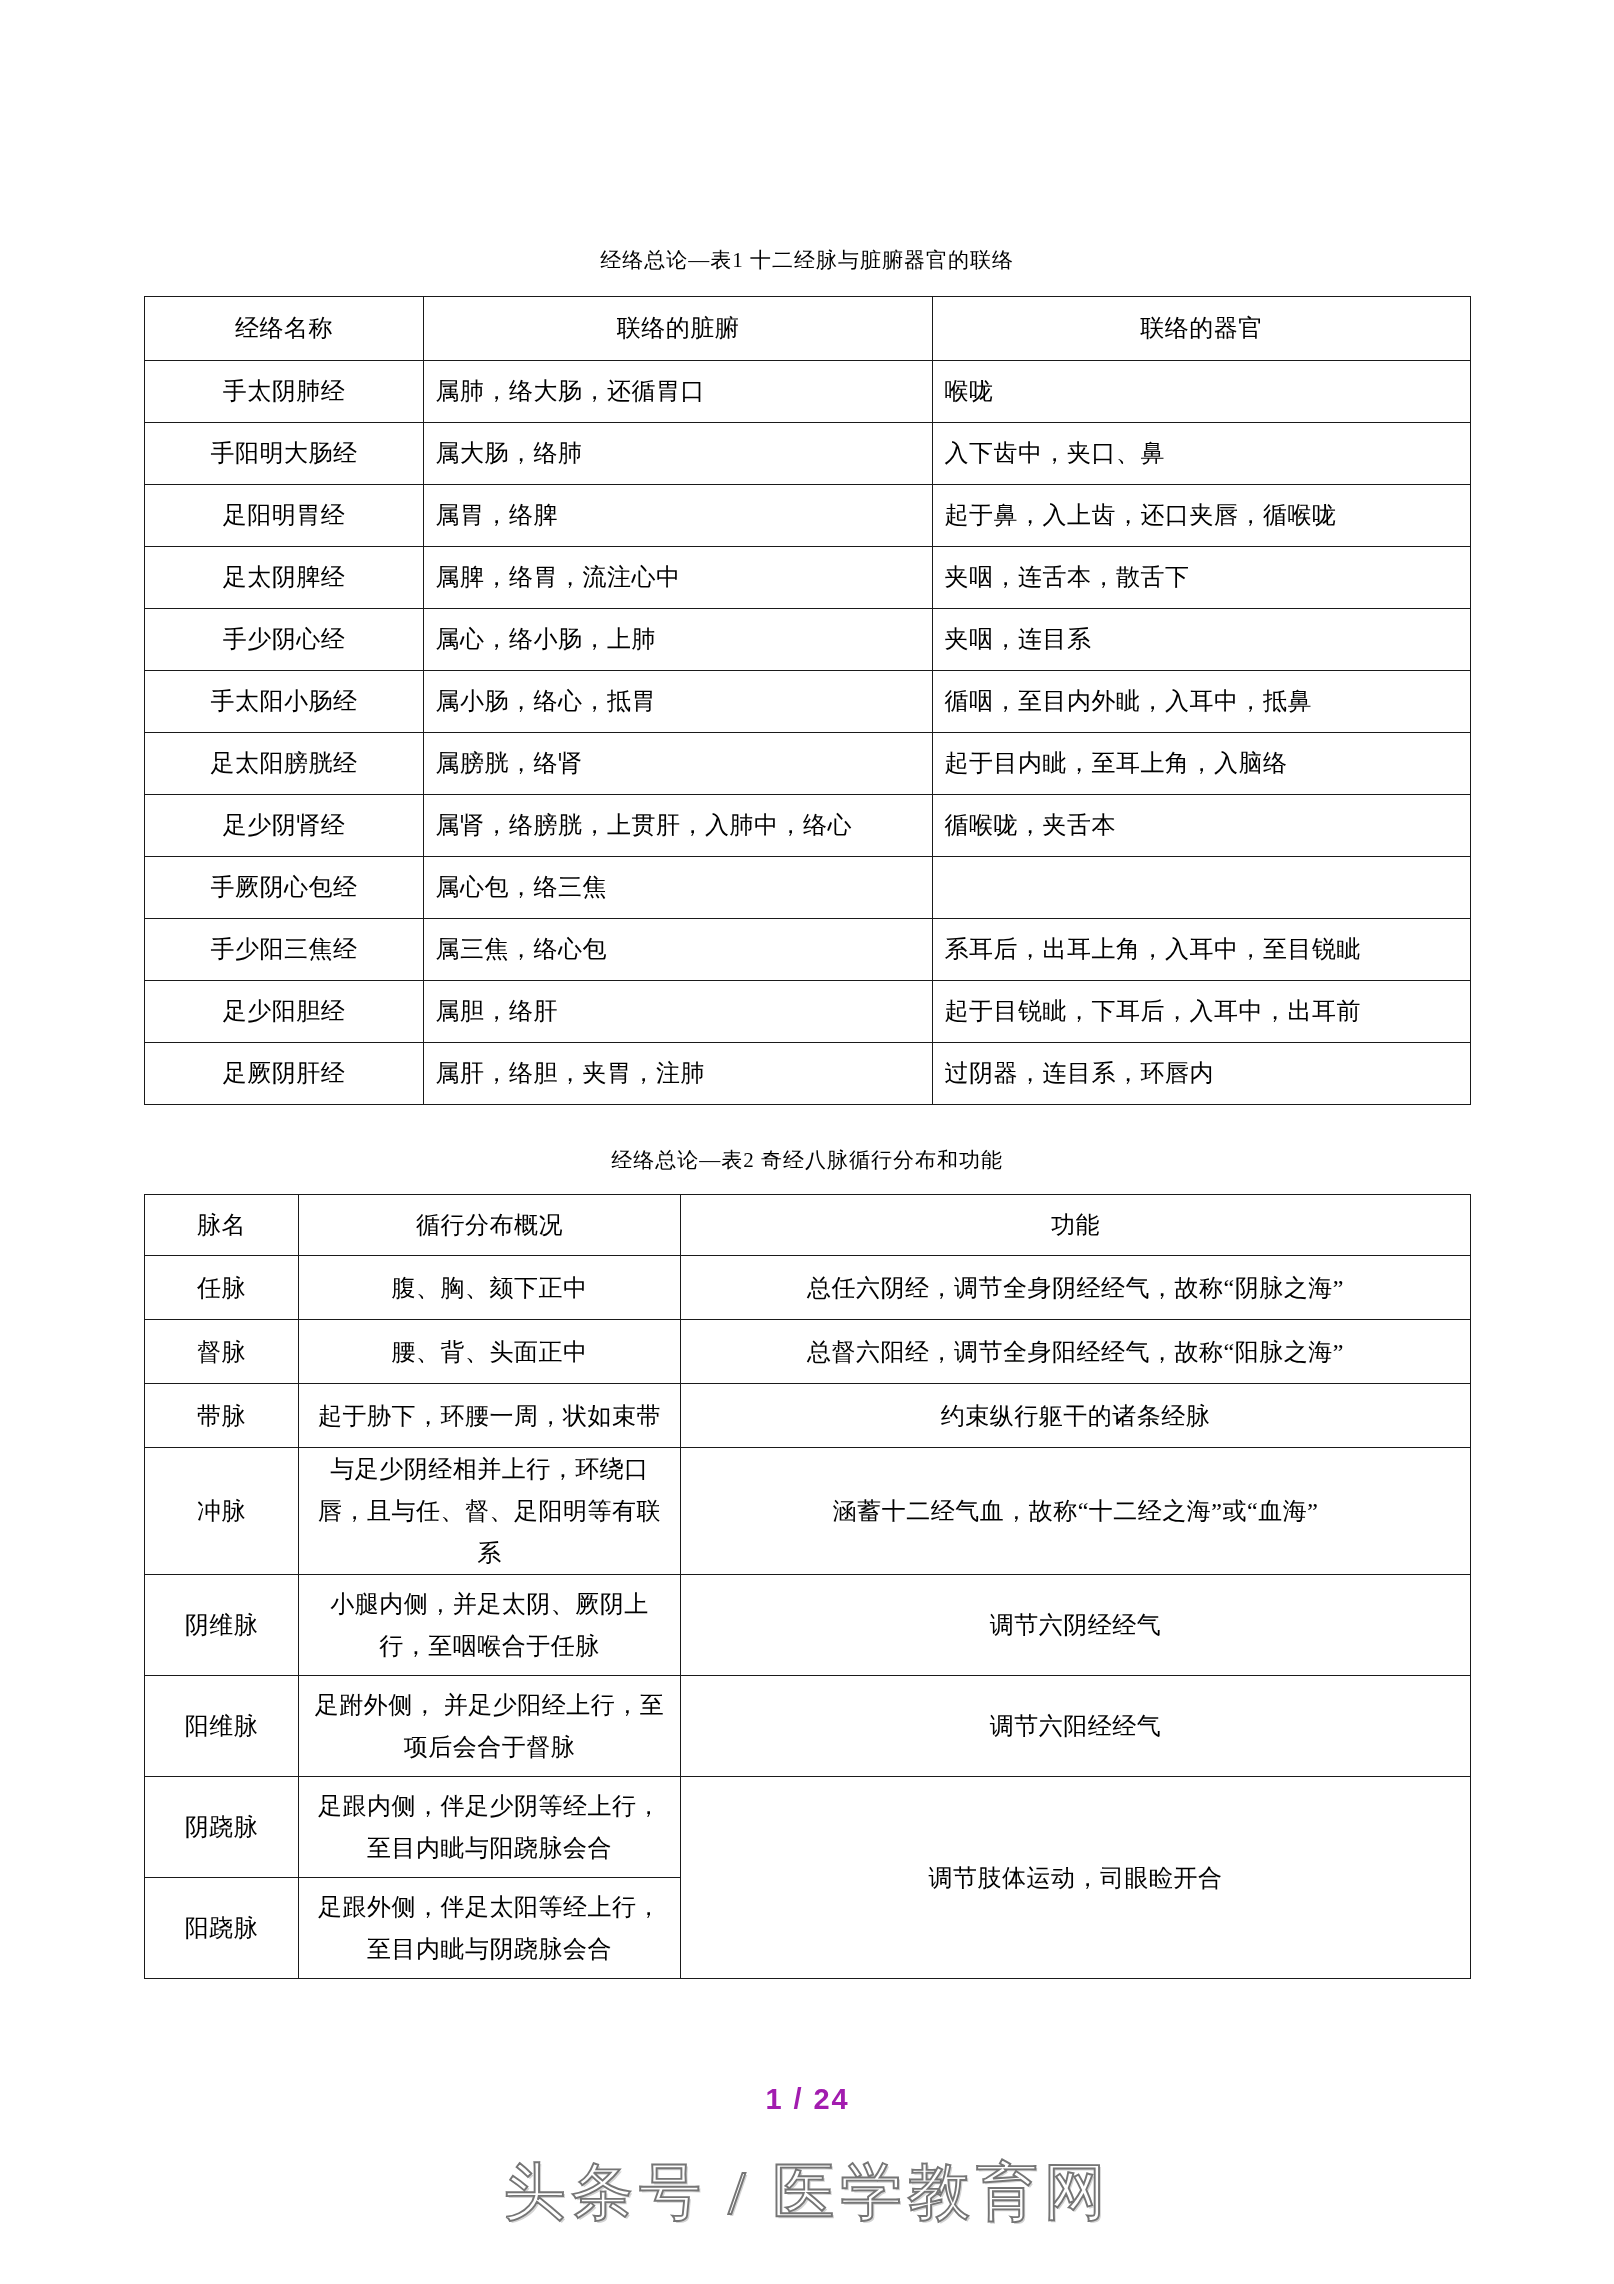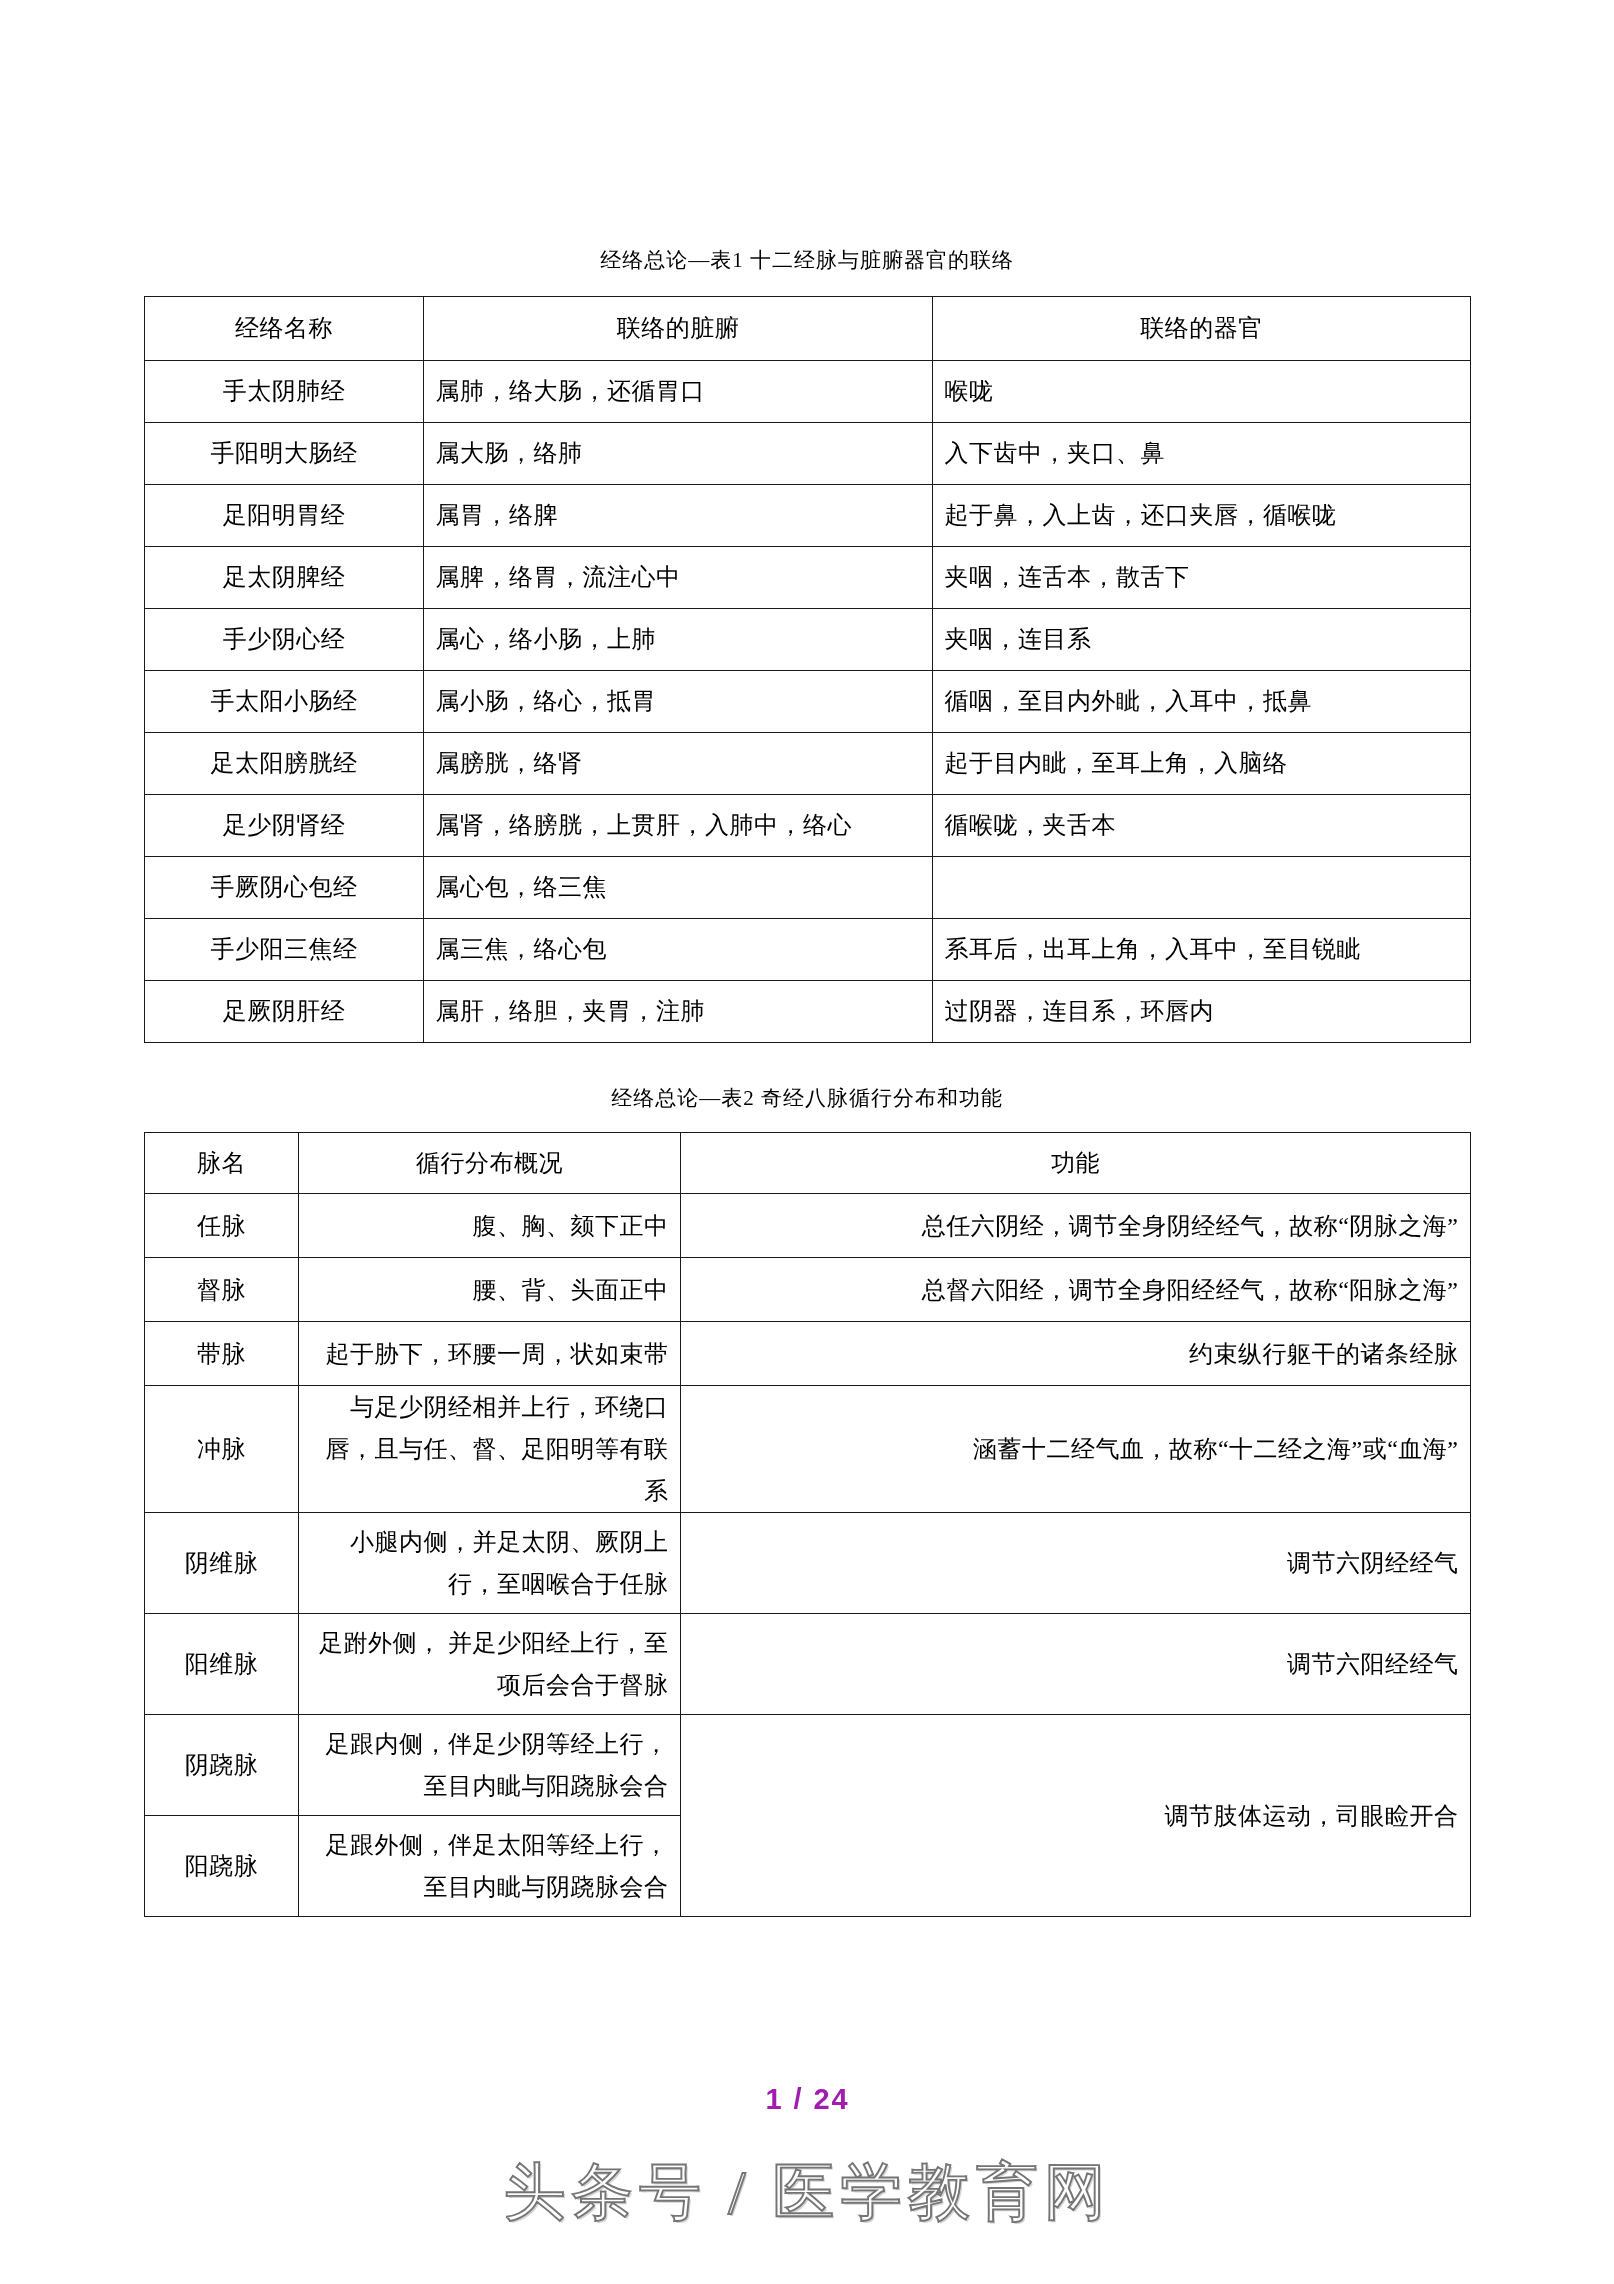--- a/index.html
+++ b/index.html
@@ -62,21 +62,21 @@
   #table-1 th { text-align: center; height: 63px; }
   #table-1 td.name-cell { text-align: center; }
   #table-1 td.body-cell { text-align: left; }
 
   
   #table-2 col.d1 { width: 154px; }
   #table-2 col.d2 { width: 382px; }
   #table-2 col.d3 { width: 790px; }
   #table-2 th { text-align: center; height: 60px; }
   #table-2 td.name-cell { text-align: center; }
-  #table-2 td.body-cell { text-align: right; }
+  #table-2 td.body-cell { text-align: center; }
   #table-2 td { height: 63px; }
   #table-2 tr.tall td { height: 100px; }
   #table-2 tr.tall2 td { height: 111px; }
   #table-2 .wrap-two { line-height: 1.75; }
 
   
   .page-number {
     position: absolute;
     top: 2083px;
     left: 0;
@@ -172,20 +172,25 @@
           <td class="name-cell">手厥阴心包经</td>
           <td class="body-cell">属心包，络三焦</td>
           <td class="body-cell"></td>
         </tr>
         <tr>
           <td class="name-cell">手少阳三焦经</td>
           <td class="body-cell">属三焦，络心包</td>
           <td class="body-cell">系耳后，出耳上角，入耳中，至目锐眦</td>
         </tr>
         <tr>
+          <td class="name-cell">足少阳胆经</td>
+          <td class="body-cell">属胆，络肝</td>
+          <td class="body-cell">起于目锐眦，下耳后，入耳中，出耳前</td>
+        </tr>
+        <tr>
           <td class="name-cell">足厥阴肝经</td>
           <td class="body-cell">属肝，络胆，夹胃，注肺</td>
           <td class="body-cell">过阴器，连目系，环唇内</td>
         </tr>
       </tbody>
     </table>
 
     <div id="title-2-wrap">
       <div class="table-title">经络总论—表2  奇经八脉循行分布和功能</div>
     </div>

